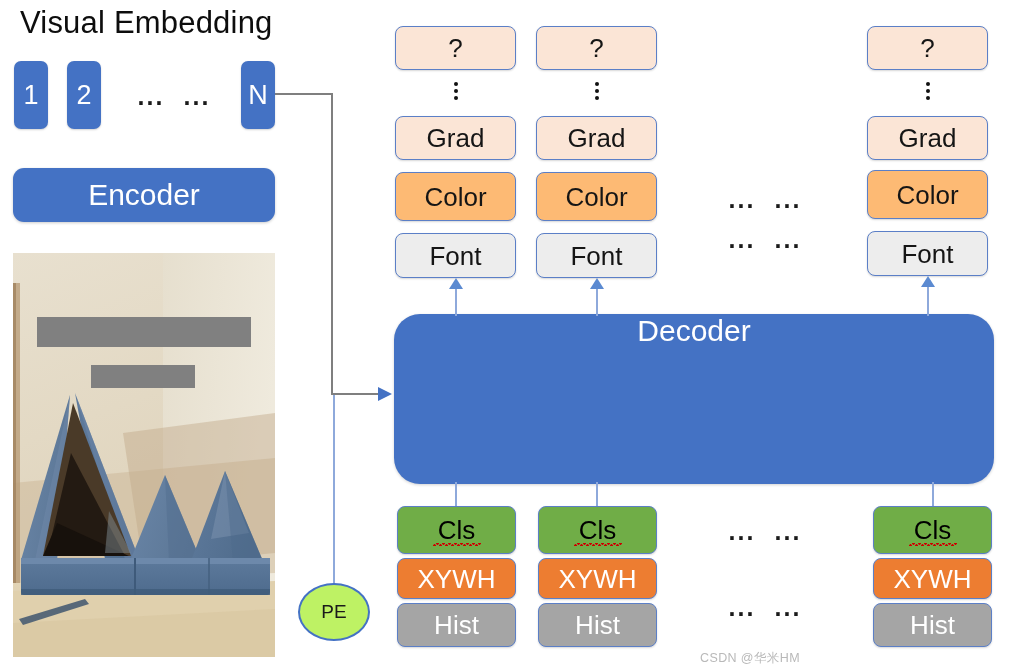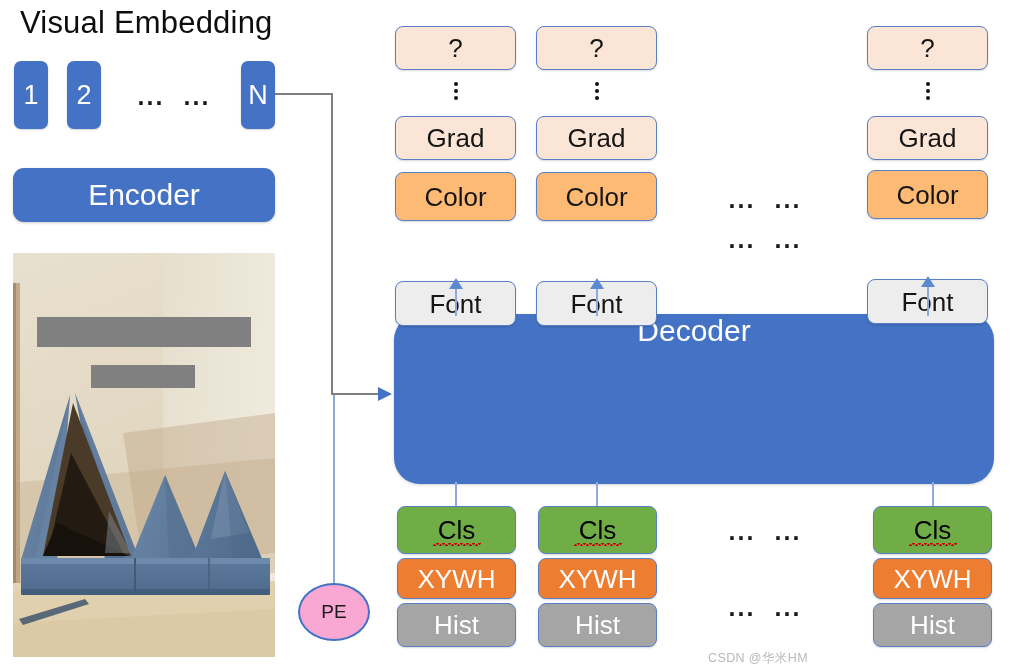--- a/index.html
+++ b/index.html
@@ -3,21 +3,21 @@
 <meta charset="utf-8">
 <style>
   html,body{margin:0;padding:0;}
   body{
     width:1015px;height:671px;
     background:#ffffff;
     font-family:"Liberation Sans", sans-serif;
     overflow:hidden;
     position:relative;
   }
-  #stage{position:absolute;left:0;top:0;width:808px;height:671px;padding-left:8px;}
+  #stage{position:absolute;left:0;top:0;width:808px;height:671px;}
 
   
   .abs{position:absolute;box-sizing:border-box;}
 
   
   #title{
     left:20px;top:4px;width:300px;height:38px;
     font-size:31px;color:#0d0d0d;line-height:38px;
     letter-spacing:.2px;white-space:nowrap;
   }
@@ -48,36 +48,36 @@
     overflow:hidden;background:#e6dcc6;
   }
   #photo svg{display:block;width:100%;height:100%;}
 
   .redact{background:#808080;position:absolute;}
 
   
   #pe{
     left:298px;top:583px;width:72px;height:58px;
     border:2px solid #4472C4;border-radius:50%;
-    background:#f9a8d4;
+    background:#bef264;
     display:flex;align-items:center;justify-content:center;
     font-size:19px;color:#1a1a1a;
   }
 
   
   .tok{
     border:1.4px solid #5B7FC7;border-radius:8px;
     display:flex;align-items:center;justify-content:center;
     font-size:26px;line-height:1;
     box-shadow:0 1px 2px rgba(0,0,0,.16);
   }
   .tok-q     {background:#FBE5D6;color:#151515;}
   .tok-grad  {background:#FBE5D6;color:#151515;}
   .tok-color {background:#fdba74;color:#151515;}
-  .tok-font  {background:#EDEDED;color:#151515;margin-top:48px;}
+  .tok-font  {background:#EDEDED;color:#151515;}
   .tok-cls   {background:#70AD47;color:#000000;text-align:center;}
   .tok-xywh  {background:#ED7D31;color:#ffffff;}
   .tok-hist  {background:#A5A5A5;color:#ffffff;}
 
   .vdots{
     color:#111;font-size:22px;font-weight:700;
     display:flex;align-items:center;justify-content:center;
     letter-spacing:0;
   }
   .vdots span{

